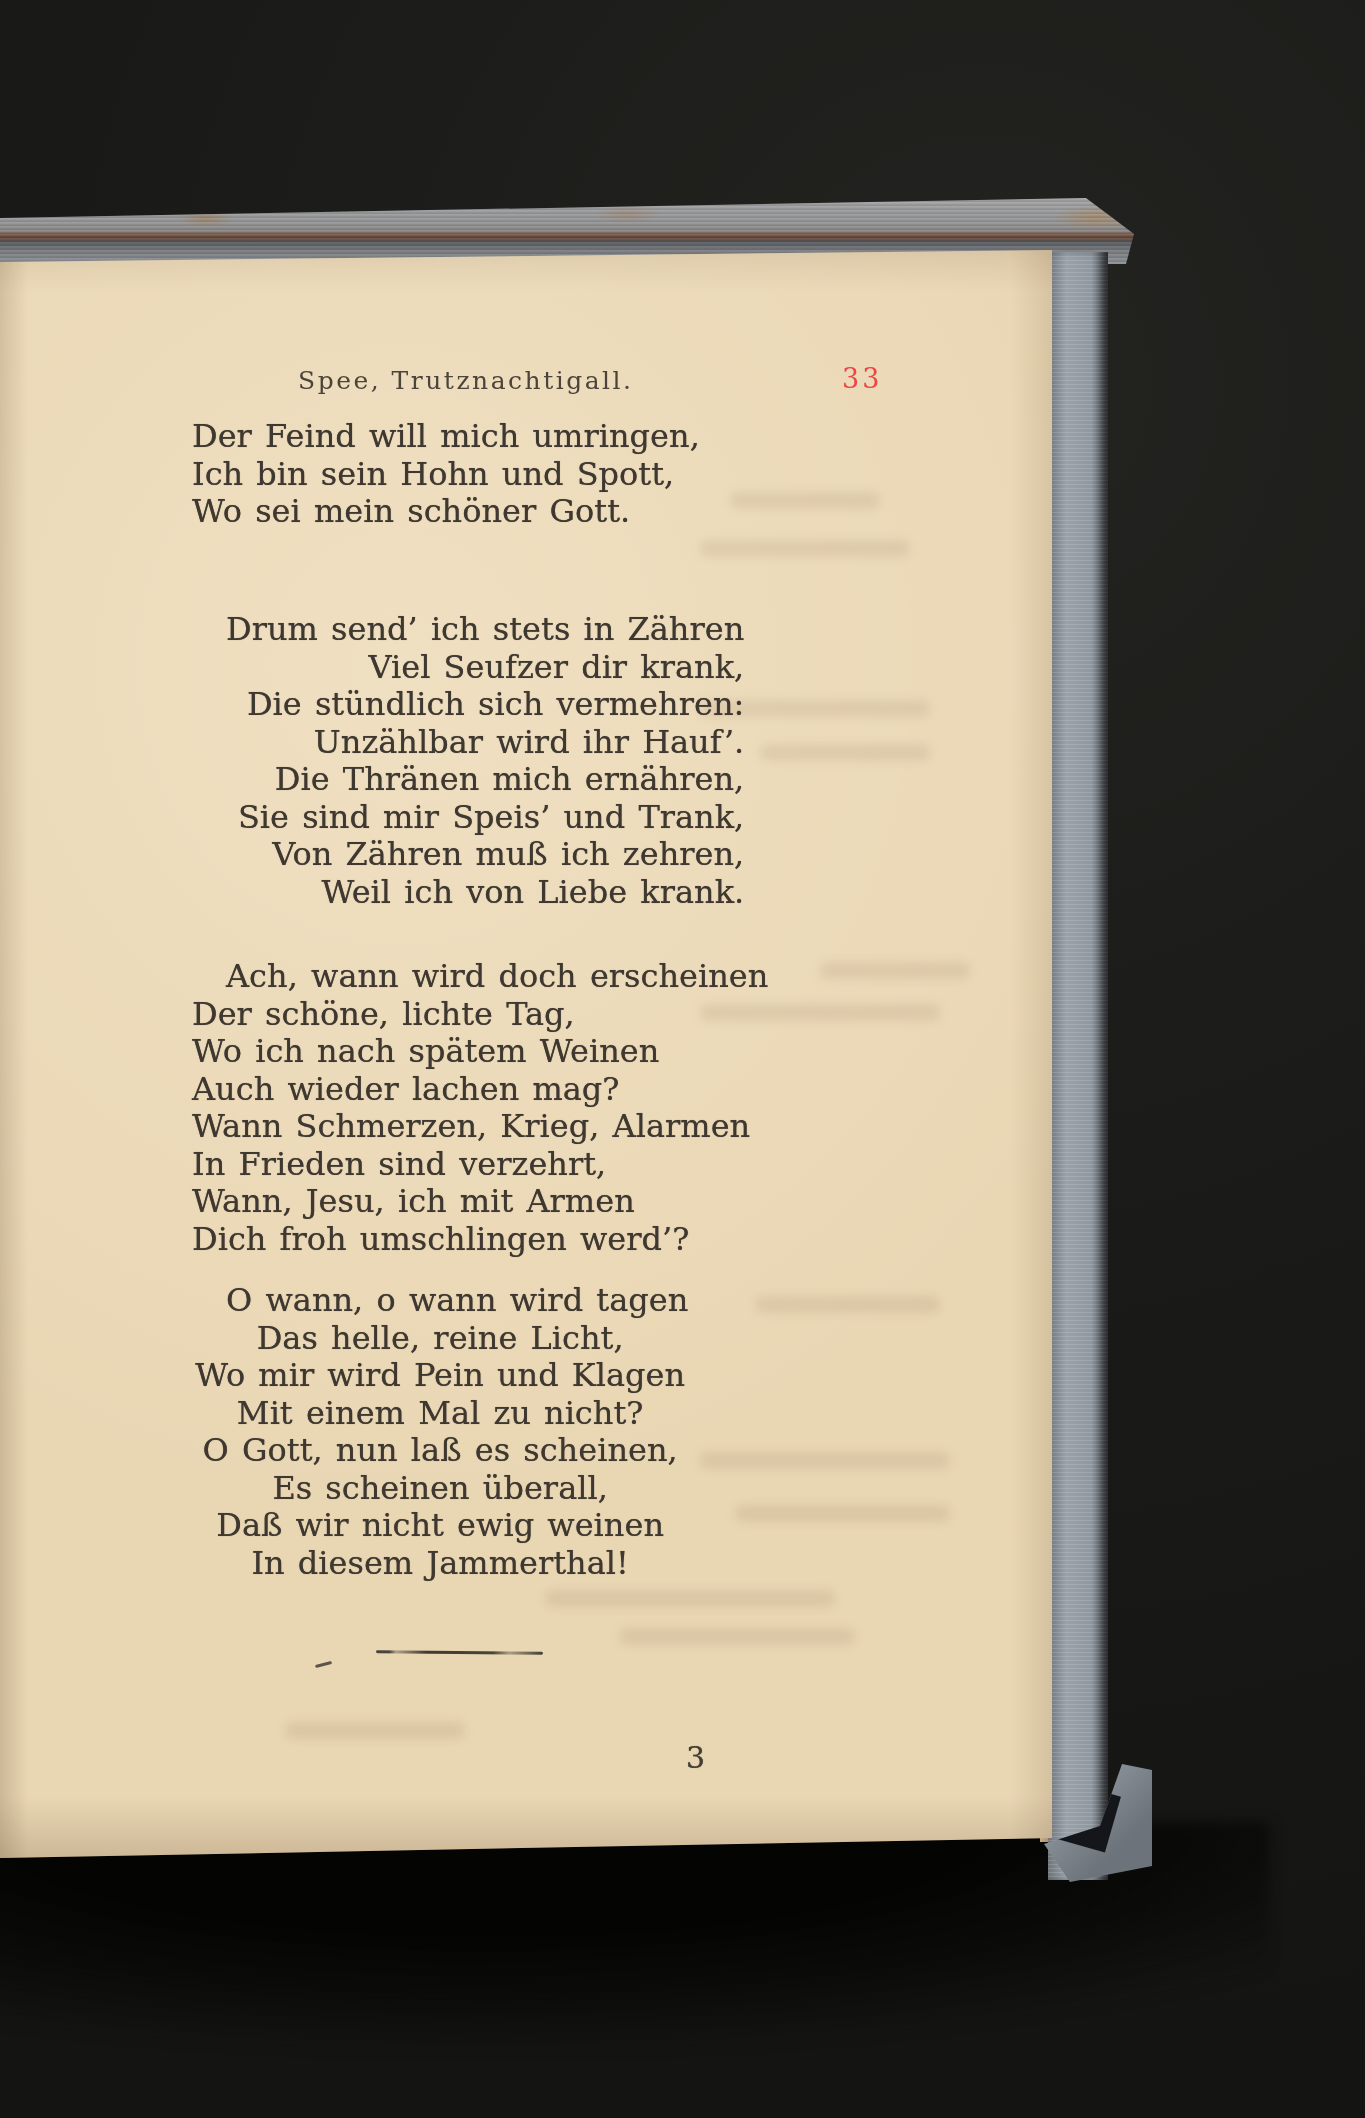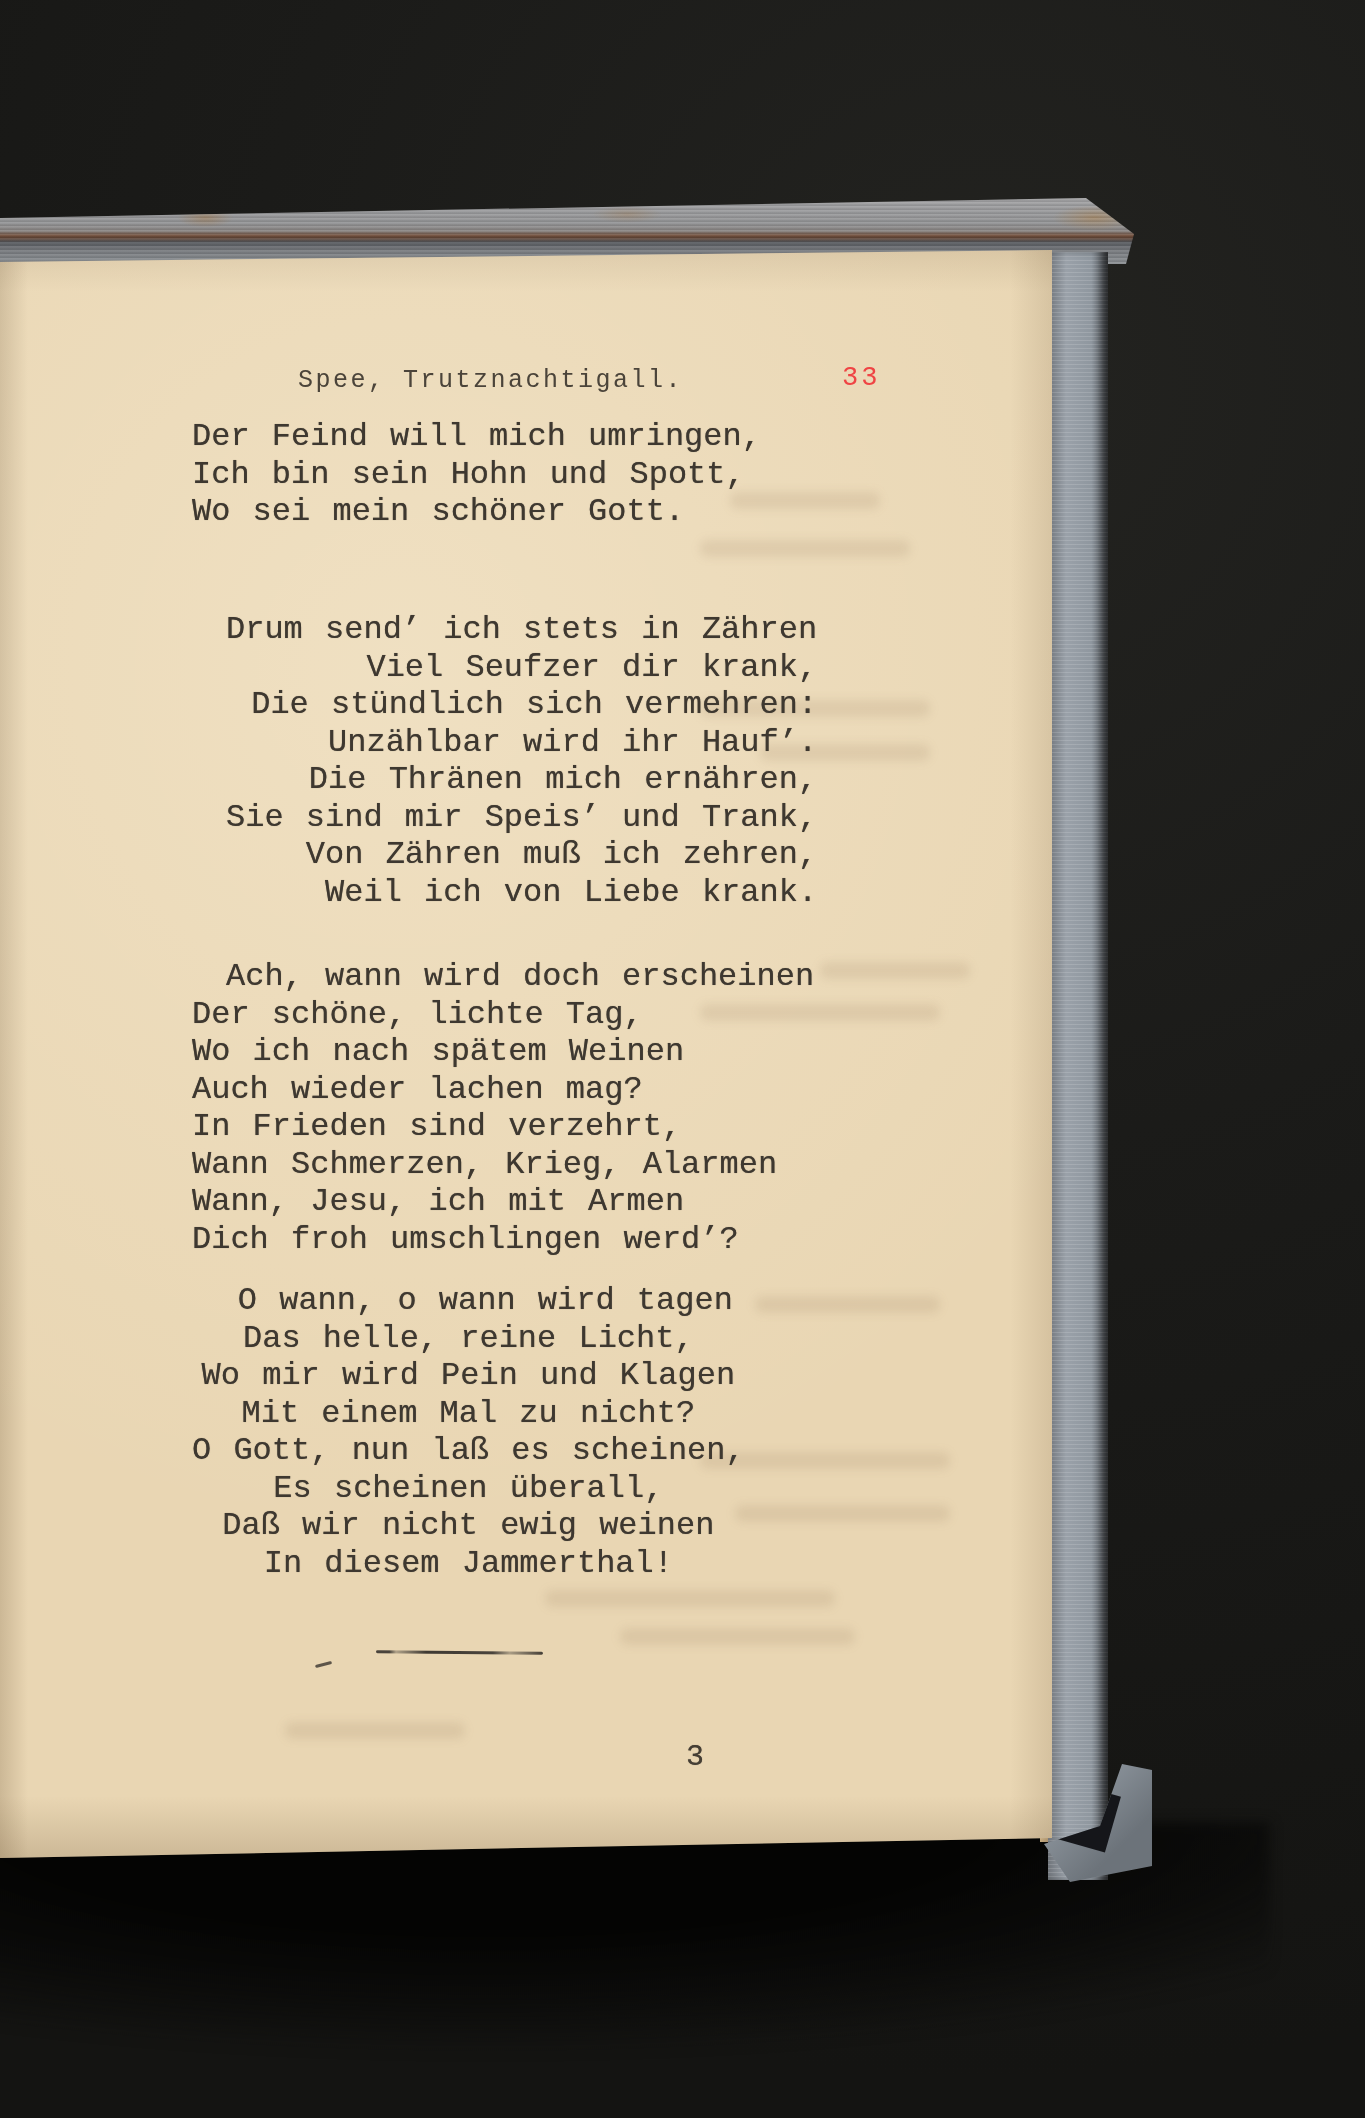--- a/index.html
+++ b/index.html
@@ -2,21 +2,21 @@
 <html style="--background: #1b1b19; --page: #e9d6b3; --ink: #3e3830; --edge-gray: #8f969c; --edge-stripe-brown: #6e4a36; --page-edge-tan: #ad9570;"><head>
 <meta charset="utf-8">
 <style>
   html,body{margin:0;padding:0;}
   body{
     width:1365px;height:2118px;overflow:hidden;position:relative;
     font-family:"DejaVu Serif", serif;
     background:
       radial-gradient(ellipse 120% 80% at 72% 18%, #232320 0%, #1b1b19 45%, #141412 100%);
   }
-  .scene{position:absolute;inset:0;font-family:Liberation Mono, monospace;}
+  .scene{position:absolute;inset:0;}
 
   
   .book-shadow{
     position:absolute;left:-30px;top:1822px;width:1300px;height:270px;
     background:radial-gradient(ellipse 92% 100% at 40% 0%,
       rgba(4,4,3,0.97) 42%, rgba(8,8,7,0.72) 64%, rgba(16,16,14,0) 86%);
     filter:blur(6px);
   }
   .top-edge{
     position:absolute;left:0;top:198px;width:1140px;height:66px;
@@ -142,22 +142,22 @@
     <div>Sie sind mir Speis’ und Trank,</div>
     <div>Von Zähren muß ich zehren,</div>
     <div>Weil ich von Liebe krank.</div>
   </div>
 
   <div class="stanza" id="s3">
     <div class="indent">Ach, wann wird doch erscheinen</div>
     <div>Der schöne, lichte Tag,</div>
     <div>Wo ich nach spätem Weinen</div>
     <div>Auch wieder lachen mag?</div>
+    <div>Wann Schmerzen, Krieg, Alarmen</div>
     <div>In Frieden sind verzehrt,</div>
-    <div>Wann Schmerzen, Krieg, Alarmen</div>
     <div>Wann, Jesu, ich mit Armen</div>
     <div>Dich froh umschlingen werd’?</div>
   </div>
 
   <div class="stanza" id="s4">
     <div class="indent">O wann, o wann wird tagen</div>
     <div>Das helle, reine Licht,</div>
     <div>Wo mir wird Pein und Klagen</div>
     <div>Mit einem Mal zu nicht?</div>
     <div>O Gott, nun laß es scheinen,</div>

